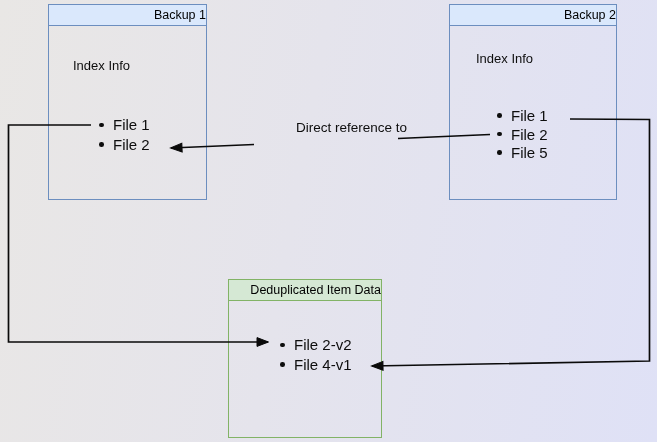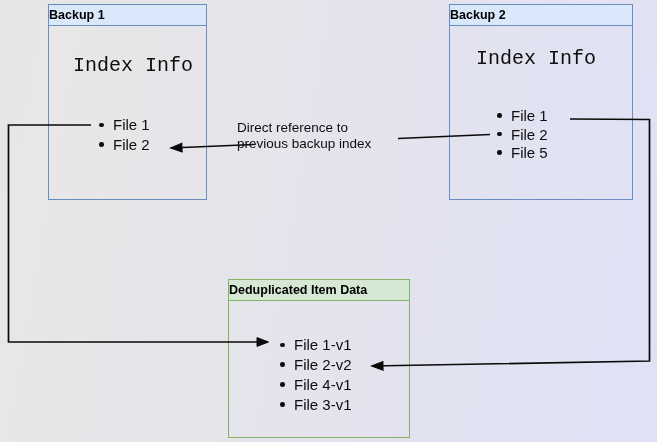--- a/index.html
+++ b/index.html
@@ -14,57 +14,56 @@
     position:absolute;
     border:1.6px solid #6c8ebf;
     background:transparent;
     box-sizing:border-box;
     z-index:1;
   }
   .node.green{border-color:#82b366;}
   .node-header{
     height:20px;
     line-height:20px;
-    text-align:left;
+    text-align:right;
     font-size:12.5px;
-    font-weight:bold;
+    font-weight:normal;
     color:#000;
     background:#dae8fc;
     border-bottom:1.6px solid #6c8ebf;
   }
   .node.green .node-header{background:#d5e8d4;border-bottom-color:#82b366;}
   .subtitle{
     position:absolute;
-    font-size:20px;
+    font-size:13px;
     color:#0d0d0d;
     line-height:20px;
     white-space:nowrap;
     z-index:2;
-    font-family:Liberation Mono, monospace;
   }
   .file-list{position:absolute;z-index:2;}
   .li{
     display:flex;
     align-items:center;
     height:19.8px;
     white-space:nowrap;
   }
   .li.tight{height:18.7px;}
   .dot{
     width:4.6px;height:4.6px;
     border-radius:50%;
     background:#0d0d0d;
     margin-right:9.4px;
     flex:0 0 auto;
   }
   .li-label{font-size:15px;color:#0d0d0d;}
   .edge-label{
     position:absolute;
     left:237px;top:120px;width:170px;
-    text-align:left;
+    text-align:right;
     font-size:13.5px;
     line-height:15.8px;
     color:#0d0d0d;
     z-index:6;
   }
   svg.overlay{
     position:absolute;
     left:0;top:0;
     z-index:5;
     pointer-events:none;
@@ -85,68 +84,59 @@
     <div class="li">
       <span class="dot"></span>
       <span class="li-label">File 1</span>
     </div>
     <div class="li">
       <span class="dot"></span>
       <span class="li-label">File 2</span>
     </div>
   </div>
 
-  <div class="node" style="left:449px;top:4px;width:184px;height:196px;">
+  <div class="node" style="left:449px;top:4px;width:168px;height:196px;">
     <div class="node-header">
       <span>Backup 2</span>
     </div>
   </div>
   <div class="subtitle" style="left:476px;top:49px;">Index Info</div>
   <div class="file-list" style="left:497px;top:106px;">
     <div class="li tight">
       <span class="dot"></span>
       <span class="li-label">File 1</span>
     </div>
     <div class="li tight">
       <span class="dot"></span>
       <span class="li-label">File 2</span>
     </div>
     <div class="li tight">
       <span class="dot"></span>
       <span class="li-label">File 5</span>
     </div>
   </div>
 
-  <div class="node green" style="left:228px;top:279px;width:182px;height:159px;">
+  <div class="node green" style="left:228px;top:279px;width:154px;height:159px;">
     <div class="node-header">
       <span>Deduplicated Item Data</span>
     </div>
   </div>
   <div class="file-list" style="left:280px;top:335px;">
-    <div class="li">
-      <span class="dot"></span>
-      <span class="li-label">File 1-v1</span>
-    </div>
     <div class="li">
       <span class="dot"></span>
       <span class="li-label">File 2-v2</span>
     </div>
     <div class="li">
       <span class="dot"></span>
       <span class="li-label">File 4-v1</span>
     </div>
-    <div class="li">
-      <span class="dot"></span>
-      <span class="li-label">File 3-v1</span>
-    </div>
   </div>
 
   <div class="edge-label">
     <div>Direct reference to</div>
-    <div>previous backup index</div>
   </div>
 
   <svg class="overlay" width="657" height="442" viewBox="0 0 657 442">
     <defs>
       <marker id="arrow" markerUnits="userSpaceOnUse" markerWidth="14" markerHeight="12" refX="12" refY="6" orient="auto">
         <path d="M1,1.6 L12.5,6 L1,10.4 Z" fill="#0a0a0a" stroke="#0a0a0a" stroke-width="1"></path>
       </marker>
     </defs>
 
     <path d="M490,134.5 L398,138.5" fill="none" stroke="#0a0a0a" stroke-width="1.7"></path>

